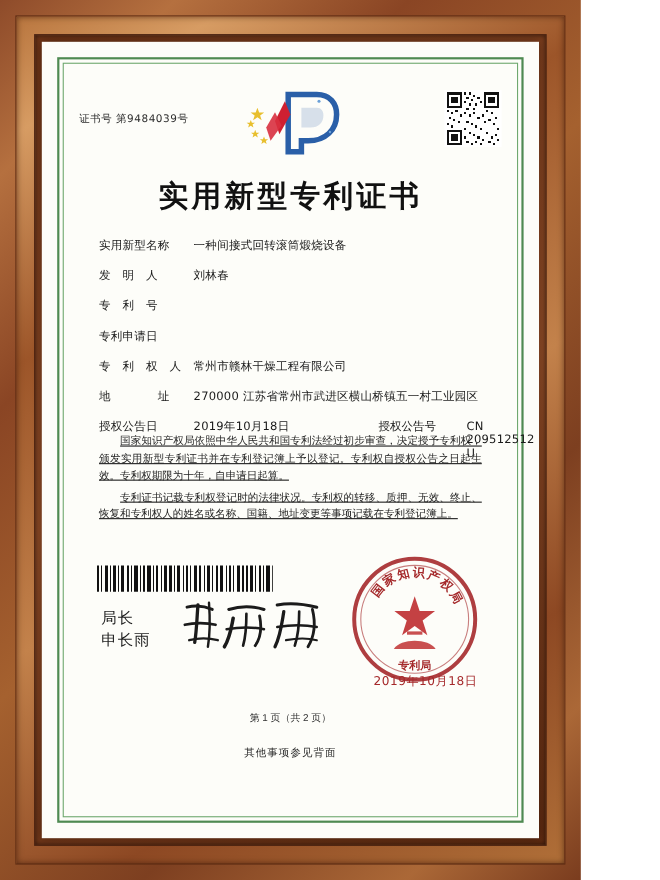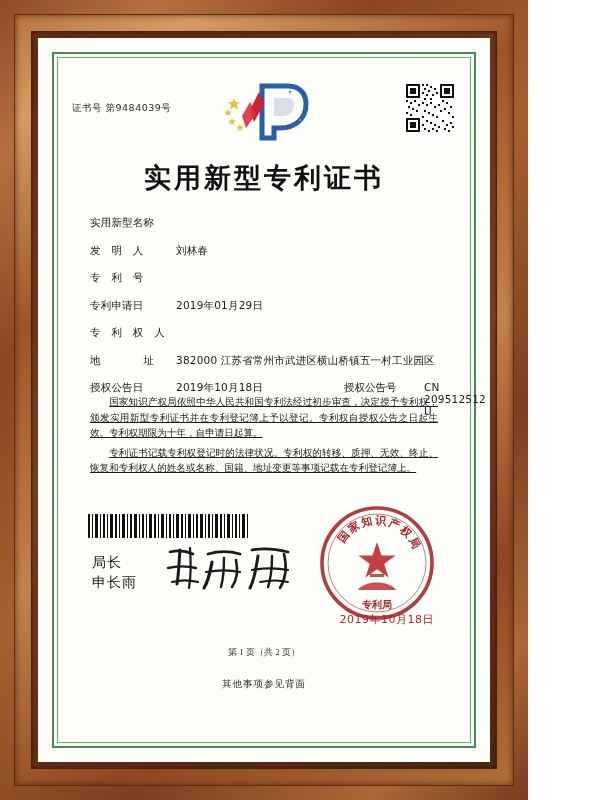--- a/index.html
+++ b/index.html
@@ -192,21 +192,21 @@
     font-family: "DejaVu Sans", sans-serif;
     letter-spacing: 0.5px;
   }
   .page-no {
     position: absolute;
     left: 0; right: 0;
     top: 582px;
     text-align: center;
     font-size: 9px;
     color: #333;
-    font-family: Liberation Serif, serif;
+    font-family: Liberation Sans, sans-serif;
   }
   .footnote {
     position: absolute;
     left: 0; right: 0;
     top: 614px;
     text-align: center;
     font-size: 9.5px;
     color: #2a2a2a;
     font-family: Liberation Serif, serif;
     letter-spacing: 1px;
@@ -313,43 +313,44 @@
           </g>
         </svg>
       </div>
 
       <div class="title">实用新型专利证书</div>
 
       <div class="fields">
 
         <div class="field-row">
           <div class="field-label">实用新型名称</div>
+          <div class="field-value">一种间接式回转滚筒煅烧设备</div>
         </div>
 
         <div class="field-row">
           <div class="field-label">发　明　人</div>
           <div class="field-value">刘林春</div>
         </div>
 
         <div class="field-row">
           <div class="field-label">专　利　号</div>
         </div>
 
         <div class="field-row">
           <div class="field-label">专利申请日</div>
-          <div class="field-value">2019年01月29日</div>
         </div>
 
         <div class="field-row">
           <div class="field-label">专　利　权　人</div>
+          <div class="field-value">常州市赣林干燥工程有限公司</div>
         </div>
 
         <div class="field-row">
           <div class="field-label">地　　　　址</div>
-          <div class="field-value">382000  江苏省常州市武进区横山桥镇五一村工业园区</div>
+          <div class="field-value">270000  江苏省常州市武进区横山桥镇五一村工业园区</div>
         </div>
 
         <div class="field-row dual">
           <div class="field-label">授权公告日</div>
           <div class="field-value field-value-1">2019年10月18日</div>
           <div class="field-label2">授权公告号</div>
           <div class="field-value">CN 209512512 U</div>
         </div>
 
       </div>

